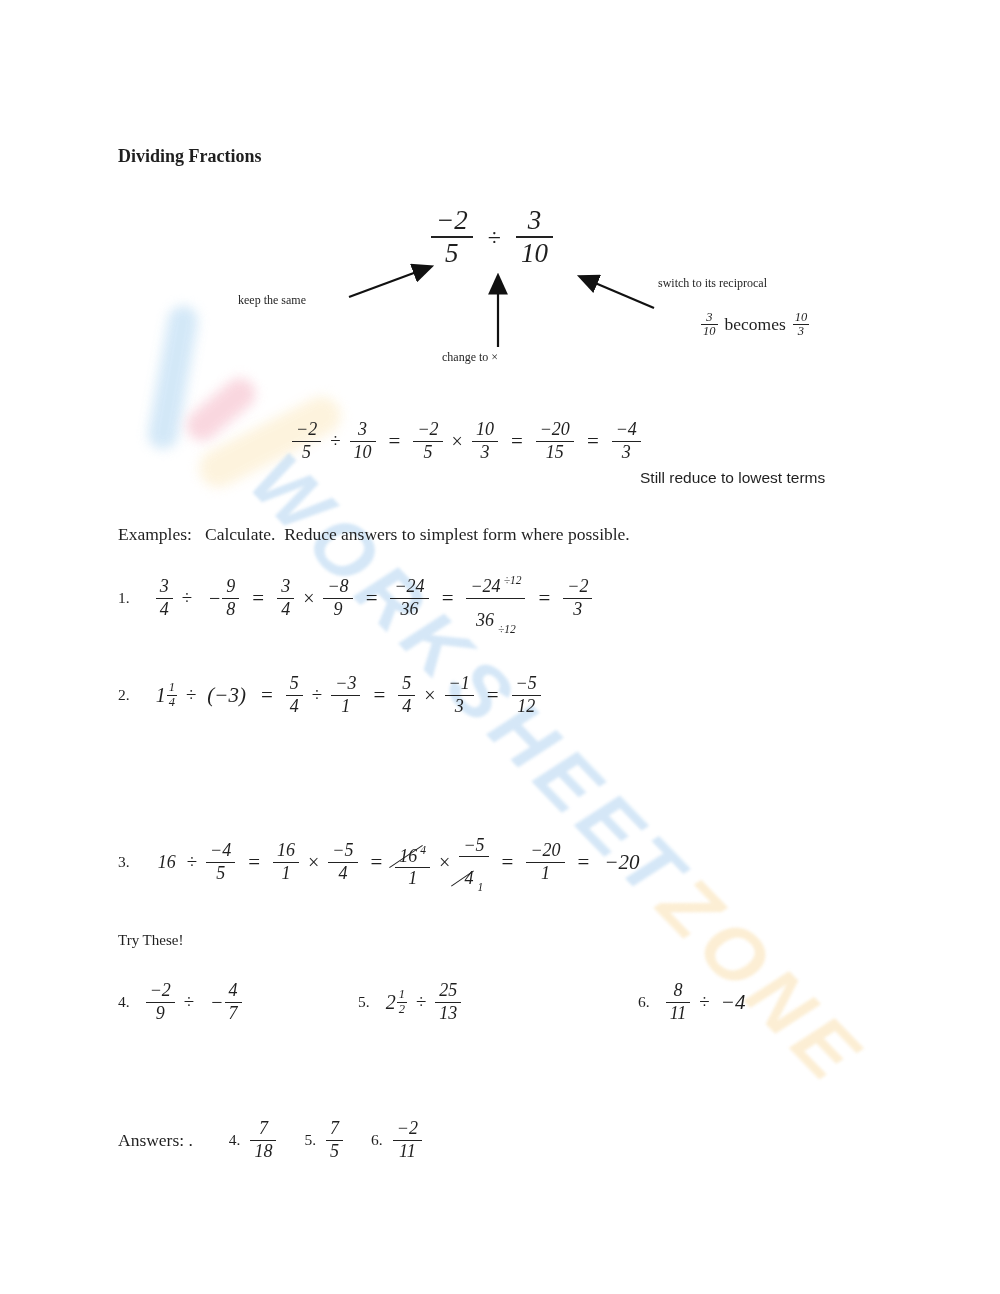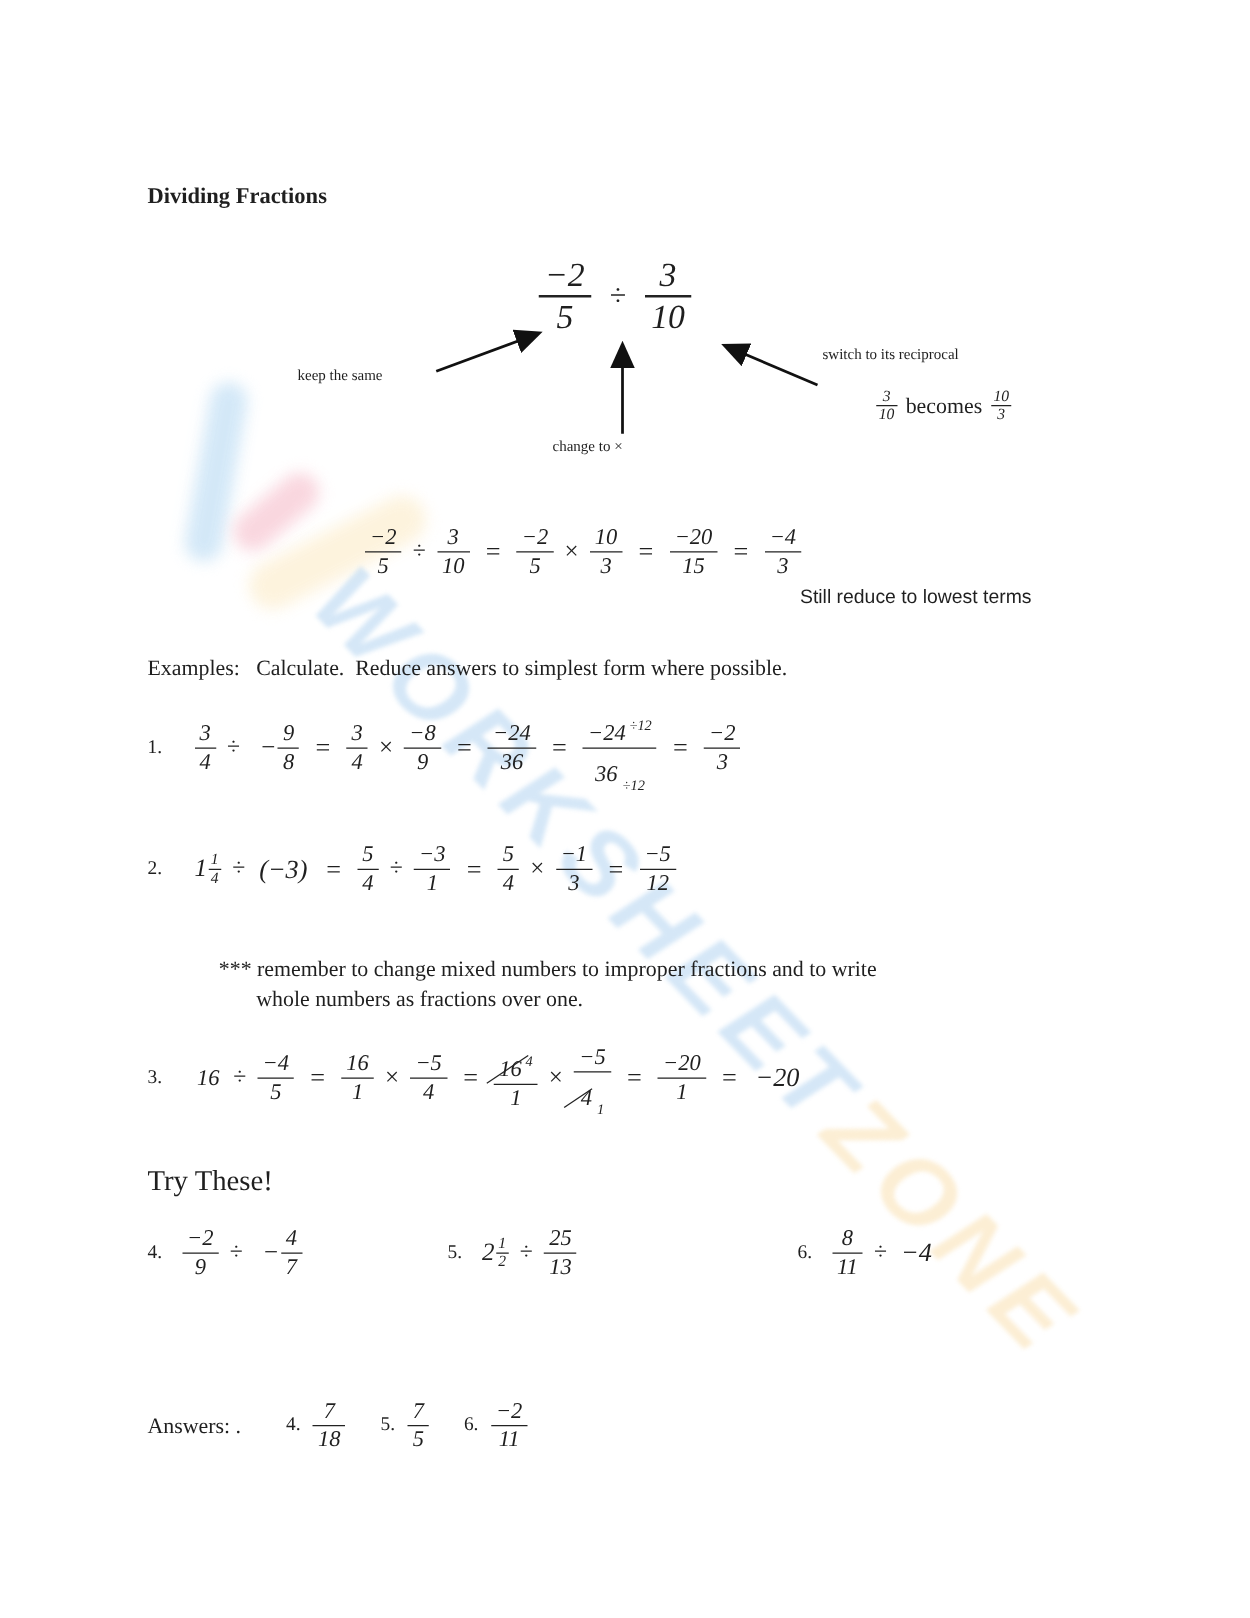--- a/index.html
+++ b/index.html
@@ -25,21 +25,21 @@
   .intro{left:118px;top:162px;font-size:17.5px;line-height:24px;}
   .lbl{font-size:12px;}
   .lbl-keep{left:238px;top:293px;}
   .lbl-change{left:442px;top:350px;}
   .lbl-switch{left:658px;top:276px;}
   .becomes{left:701px;top:311px;display:flex;align-items:center;gap:7px;font-size:17.5px;}
   .caption{left:640px;top:469px;font-family:"Liberation Sans",sans-serif;font-size:15.5px;}
   .heading{left:118px;top:524px;font-size:17.5px;white-space:pre;}
   .note{left:175px;top:763px;font-size:17.5px;line-height:24px;}
   .note-l2{padding-left:30px;}
-  .try{left:118px;top:932px;font-size:23px;}
+  .try{left:118px;top:932px;font-size:15px;}
 
   
   .big-expr{left:431px;top:201px;height:72px;display:flex;align-items:center;}
   .big-expr .fpart{font-size:27px;padding:1px 5px;}
   .big-expr .fbar{border-top-width:2px;}
   .bigop{font-size:24px;margin:0 15px;}
 
   
   .eqrow{position:absolute;display:flex;align-items:center;white-space:nowrap;height:64px;}
   .row-worked{left:292px;top:409px;}
@@ -338,24 +338,20 @@
           <span class="fpart">
             <span class="base">−5</span>
           </span>
           <span class="fbar"></span>
           <span class="fpart">
             <span class="base">12</span>
           </span>
         </span>
       </div>
 
-    <div class="abs note">
-      <div>*** remember to change mixed numbers to improper fractions and to write</div>
-      <div class="note-l2">whole numbers as fractions over one.</div>
-    </div>
 
     <div class="eqrow row-ex3">
         <span class="tok-label">3.</span>
         <span class="tok-text">16</span>
         <span class="op op-div">÷</span>
         <span class="frac">
           <span class="fpart">
             <span class="base">−4</span>
           </span>
           <span class="fbar"></span>

